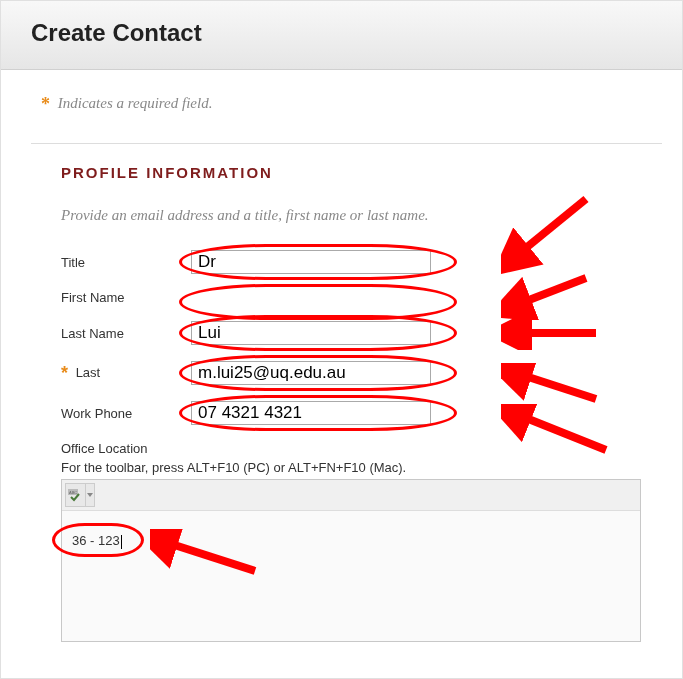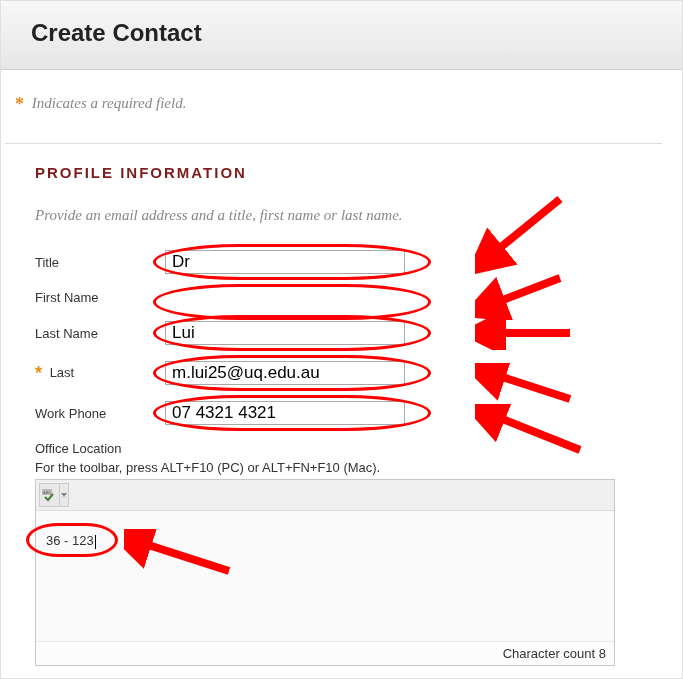--- a/index.html
+++ b/index.html
@@ -21,21 +21,21 @@
     border-bottom: 1px solid #d0d0d0;
     padding: 18px 26px 22px 30px;
   }
   .header h1 {
     margin: 0;
     font-size: 24px;
     font-weight: bold;
     color: #222;
   }
   .content {
-    padding: 24px 30px 0 14px;
+    padding: 24px 30px 0 40px;
   }
   .required-note {
     font-style: italic;
     color: #888;
     font-family: Georgia, 'Times New Roman', serif;
     font-size: 15px;
   }
   .asterisk {
     color: #e88b1a;
     font-weight: bold;
@@ -287,21 +287,17 @@
           <div class="small-oval" style="left:-10px; top:12px; width:92px; height:34px;"></div>
           <svg class="red-arrow" style="left:88px; top:18px;" width="110" height="50">
             <defs>
                 <marker id="ah6" markerWidth="6" markerHeight="6" refX="2" refY="3" orient="auto">
                   <path d="M0,0 L6,3 L0,6 Z" fill="#f00"></path>
                 </marker>
               </defs>
             <line x1="105" y1="42" x2="12" y2="12" stroke="#f00" stroke-width="8" marker-end="url(#ah6)"></line>
           </svg>
         </div>
-        <div class="editor-footer">
-          <span>Character count</span>
-          <span>8</span>
-        </div>
       </div>
 
     </div>
   </div>
 </div>
 
 </body></html>

